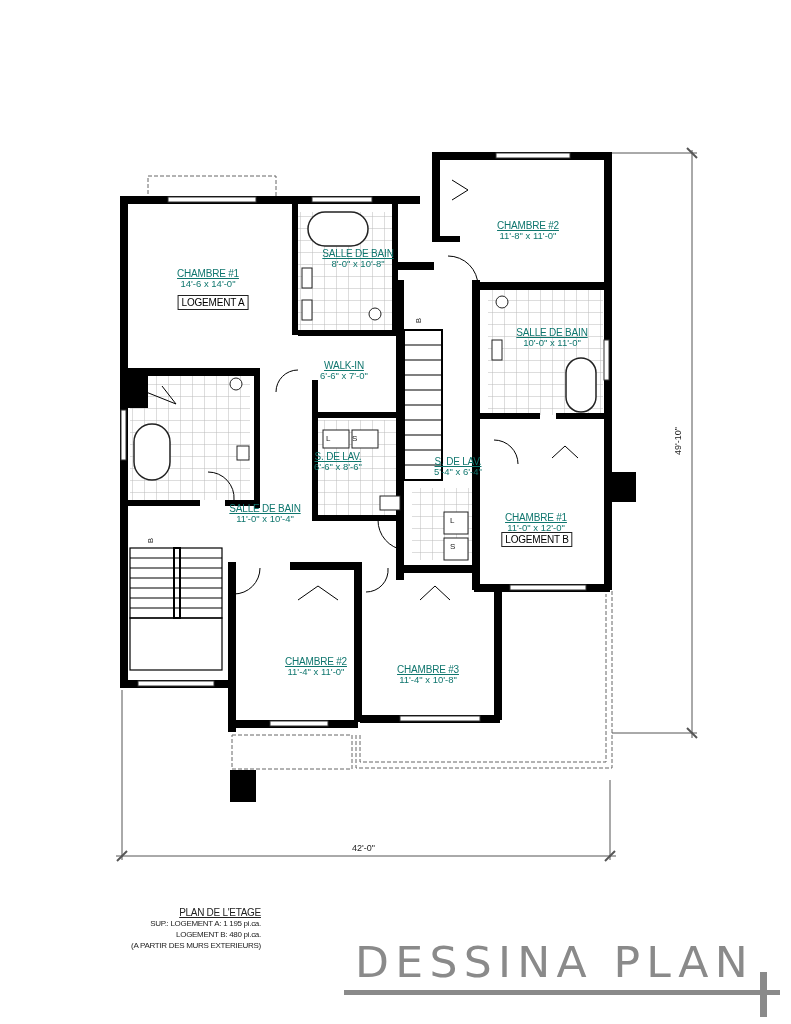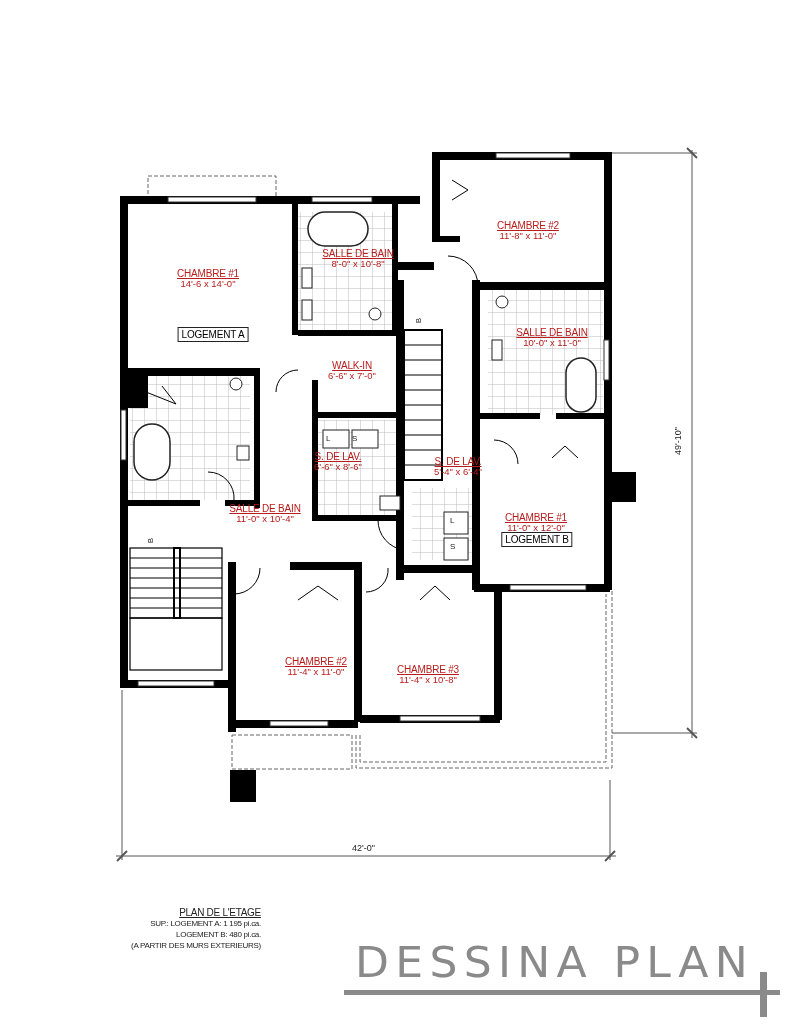--- a/index.html
+++ b/index.html
@@ -1,18 +1,18 @@
 <!DOCTYPE html>
 <html><head>
 <meta charset="utf-8">
 <style>
   html,body{margin:0;padding:0;background:#fff;}
   body{width:791px;height:1024px;position:relative;overflow:hidden;font-family:"Liberation Sans",sans-serif;}
   svg.plan{position:absolute;left:0;top:0;}
-  .lbl{position:absolute;text-align:center;font-family:"Liberation Sans",sans-serif;color:#b91c1c;line-height:1.1;transform:translateX(-50%);white-space:nowrap;}
+  .lbl{position:absolute;text-align:center;font-family:"Liberation Sans",sans-serif;color:#0f766e;line-height:1.1;transform:translateX(-50%);white-space:nowrap;}
   .lbl .n{font-size:10px;text-decoration:underline;display:block;letter-spacing:-0.2px;}
   .lbl .d{font-size:9.5px;display:block;}
   .boxed{position:absolute;border:1px solid #222;font-size:10px;padding:1px 3px;transform:translateX(-50%);white-space:nowrap;letter-spacing:-0.2px;}
   .dim{position:absolute;font-size:9px;color:#222;}
   .dimv{transform:rotate(-90deg);transform-origin:center;}
   .legend{position:absolute;left:196px;top:907px;transform:translateX(-50%);text-align:right;font-size:8px;line-height:11px;color:#222;white-space:nowrap;letter-spacing:-0.3px;}
   .legend .t{font-size:10px;text-decoration:underline;}
   .brand{position:absolute;left:355px;top:938px;font-family:"DejaVu Sans",sans-serif;font-size:42px;color:#8a8a8a;letter-spacing:6px;font-weight:normal;transform:scaleX(1.05);transform-origin:left;}
   .brandline{position:absolute;left:344px;top:990px;width:436px;height:5px;background:#8a8a8a;}
   .brandcross{position:absolute;left:760px;top:972px;width:7px;height:45px;background:#8a8a8a;}
@@ -177,38 +177,38 @@
     <rect x="352" y="430" width="26" height="18"></rect>
     <rect x="444" y="512" width="24" height="22"></rect>
     <rect x="444" y="538" width="24" height="22"></rect>
   </g>
 </svg>
 
 <div class="lbl" style="left:208px;top:268px;">
   <span class="n">CHAMBRE #1</span>
   <span class="d">14'-6 x 14'-0"</span>
 </div>
-<div class="boxed" style="left:213px;top:295px;margin-top:32px;">LOGEMENT A</div>
+<div class="boxed" style="left:213px;top:295px;">LOGEMENT A</div>
 
 <div class="lbl" style="left:358px;top:248px;">
   <span class="n">SALLE DE BAIN</span>
   <span class="d">8'-0" x 10'-8"</span>
 </div>
 
 <div class="lbl" style="left:528px;top:220px;">
   <span class="n">CHAMBRE #2</span>
   <span class="d">11'-8" x 11'-0"</span>
 </div>
 
 <div class="lbl" style="left:552px;top:327px;">
   <span class="n">SALLE DE BAIN</span>
   <span class="d">10'-0" x 11'-0"</span>
 </div>
 
-<div class="lbl" style="left:344px;top:360px;margin-left:8px;">
+<div class="lbl" style="left:344px;top:360px;">
   <span class="n">WALK-IN</span>
   <span class="d">6'-6" x 7'-0"</span>
 </div>
 
 <div class="lbl" style="left:338px;top:451px;">
   <span class="n">S. DE LAV.</span>
   <span class="d">6'-6" x 8'-6"</span>
 </div>
 
 <div class="lbl" style="left:458px;top:456px;">

